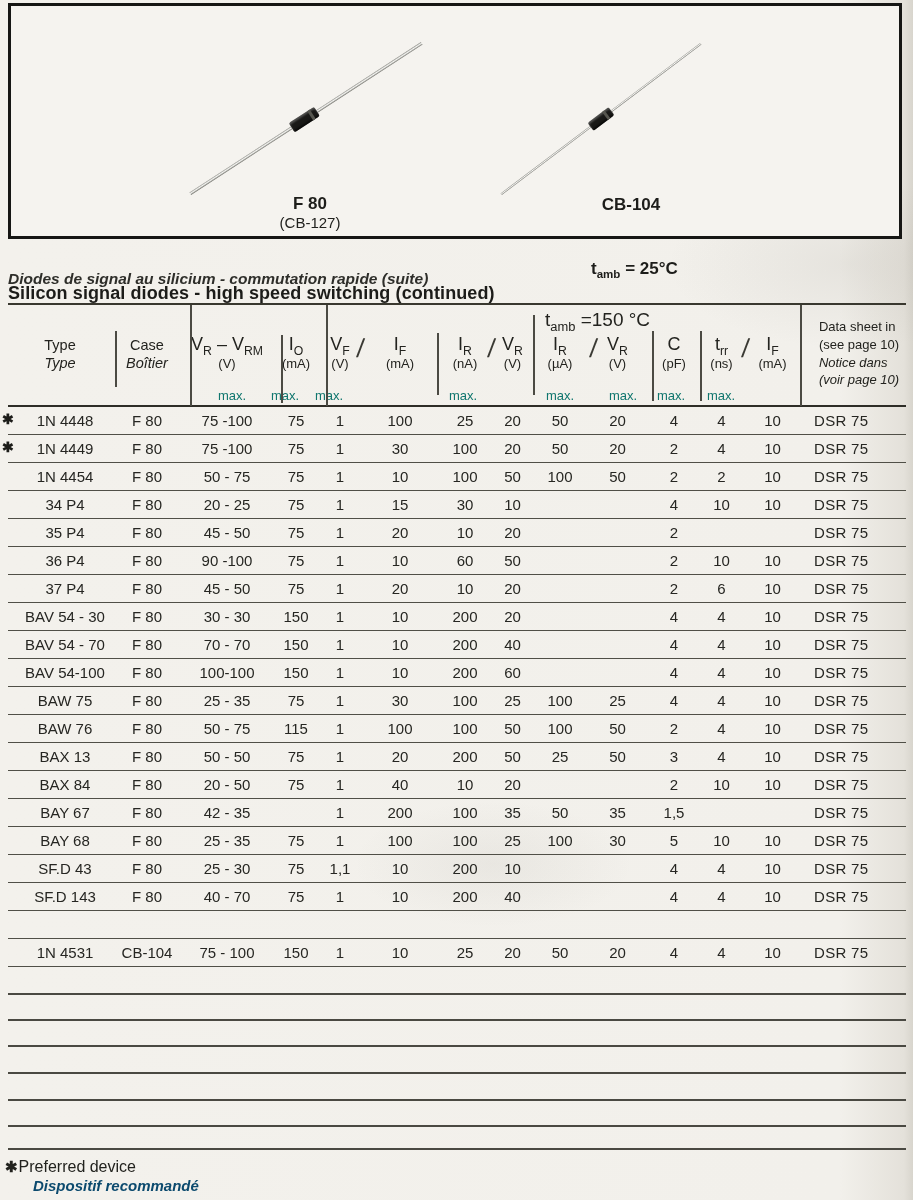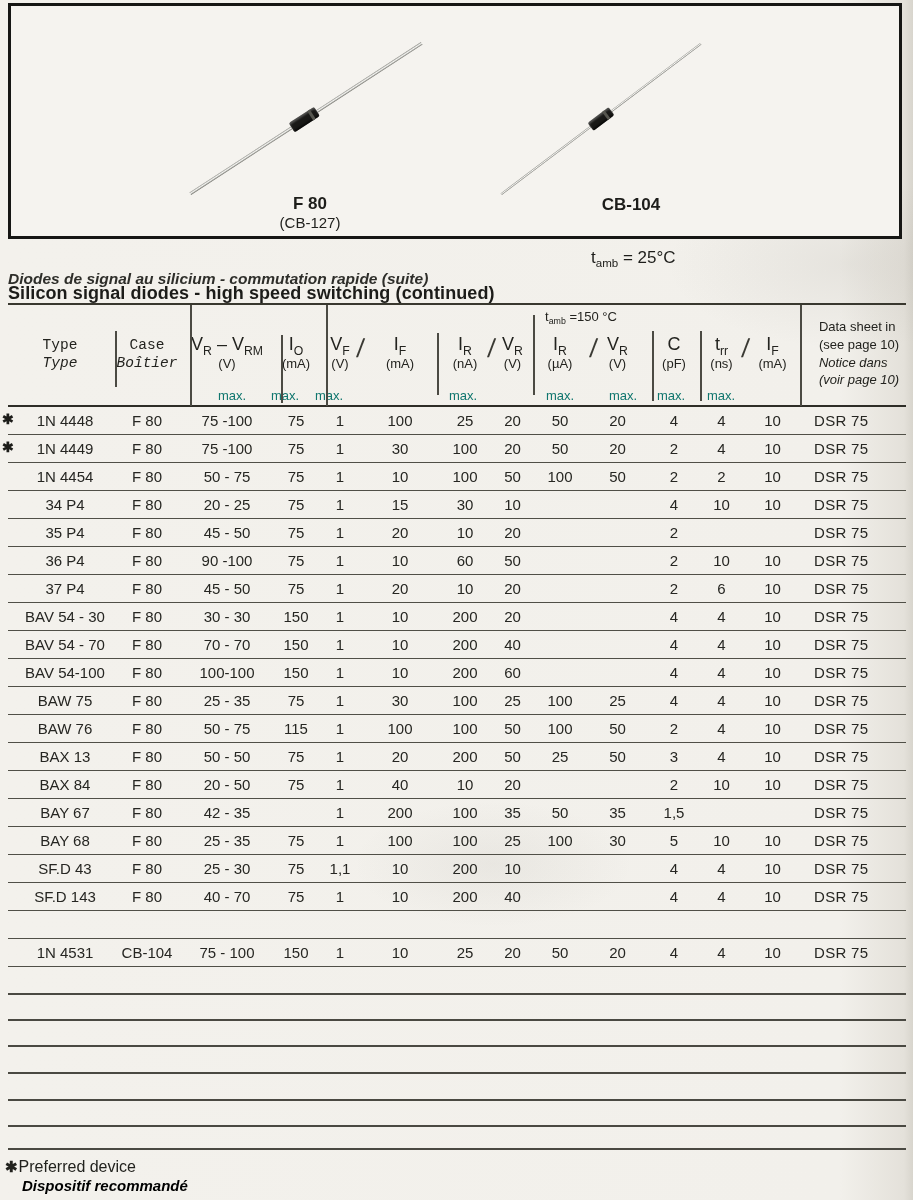--- a/index.html
+++ b/index.html
@@ -25,53 +25,53 @@
   .body{width:30px;height:11px;background:#191917;border-radius:2px;position:relative;
     box-shadow:inset 0 2px 2px rgba(255,255,255,0.25), inset 0 -2px 2px rgba(0,0,0,0.6);}
   .body .band{position:absolute;right:5px;top:0;width:3px;height:100%;background:#56564f;}
   .photo-label{position:absolute;text-align:center;transform:translateX(-50%);}
   .photo-label .big{font-weight:bold;font-size:17px;color:#1d1d1a;}
   .photo-label .small{font-size:15px;color:#22221f;}
 
   
   .title-en{position:absolute;left:8px;top:247px;font-size:18px;font-weight:bold;color:#1c1c19;letter-spacing:0.1px;margin-top:36px;}
   .title-fr{position:absolute;left:8px;top:270px;font-size:15.5px;font-style:italic;font-weight:bold;color:#2e2e2a;}
-  .tamb25{position:absolute;left:591px;top:248px;font-size:17px;font-weight:normal;color:#1d1d1a;}
+  .tamb25{position:absolute;left:591px;top:259px;font-size:17px;font-weight:bold;color:#1d1d1a;}
 
   
   .dtable{position:absolute;left:8px;top:303px;width:898px;}
   .grid14{display:grid;grid-template-columns:104px 70px 90px 48px 40px 80px 50px 45px 50px 65px 48px 47px 55px minmax(0,1fr);}
   .thead{position:relative;height:104px;border-top:2px solid #39382f;border-bottom:2.5px solid #2e2d27;box-sizing:border-box;}
   .thead .grid14{height:100%;}
   .hcell{display:flex;flex-direction:column;align-items:center;justify-content:center;}
   .hstack{display:flex;flex-direction:column;align-items:center;gap:1px;margin-top:-6px;}
   .hsym{font-size:18px;color:#23231f;}
   .hunit{font-size:13px;color:#23231f;}
-  .type-stack{font-size:14.5px;color:#23231f;text-align:center;line-height:1.25;margin-top:-2px;font-family:Liberation Mono, monospace;}
+  .type-stack{font-size:14.5px;color:#23231f;text-align:center;line-height:1.25;margin-top:-2px;}
   .type-stack .fr{font-style:italic;}
   .ds-stack{font-size:13px;line-height:1.28;color:#23231f;align-items:flex-start;padding-left:12px;margin-top:-2px;}
   .ds-stack .fr{font-style:italic;}
   .maxlab{position:absolute;top:83px;font-size:13px;color:#0f766e;text-align:right;}
-  .tamb150{position:absolute;left:537px;top:4px;font-size:13px;color:#23231f;white-space:pre;}
+  .tamb150{position:absolute;left:537px;top:4px;font-size:19px;color:#23231f;white-space:pre;}
   .vline{position:absolute;width:1.5px;background:#4b4a43;}
   .hslash{position:absolute;top:28px;font-size:26px;font-weight:300;color:#3a3933;transform:skewX(-6deg);}
 
   .trow{position:relative;height:28px;border-bottom:1.6px solid #504f47;box-sizing:border-box;align-items:center;}
   .tcell{font-size:15px;color:#262622;text-align:center;white-space:pre;overflow:visible;}
   .tcell.c-0{text-align:center;padding-left:10px;}
   .tcell.c-13{text-align:left;padding-left:14px;letter-spacing:0.3px;}
   .rowstar{position:absolute;left:-6px;top:4px;font-size:14px;font-weight:bold;color:#1c1c19;}
 
   .rule-line{position:absolute;left:8px;width:898px;height:2px;background:#4a4942;}
 
   
   .footer{position:absolute;left:5px;top:1158px;}
   .footer .en{font-size:16px;color:#22221e;}
   .footer .en .star{font-weight:bold;font-size:15px;margin-right:1px;}
-  .footer .fr{font-size:15px;font-style:italic;font-weight:bold;color:#000000;margin-left:17px;margin-top:1px;}
+  .footer .fr{font-size:15px;font-style:italic;font-weight:bold;color:#0c4a6e;margin-left:28px;margin-top:1px;}
 </style>
 </head>
 <body>
 
 <div class="page">
 
   <div class="photo-box">
 
     <div class="diode" style="left:157px;top:107px;width:276px;transform:rotate(-33deg);">
       <div class="lead" style="width:121px;"></div>

